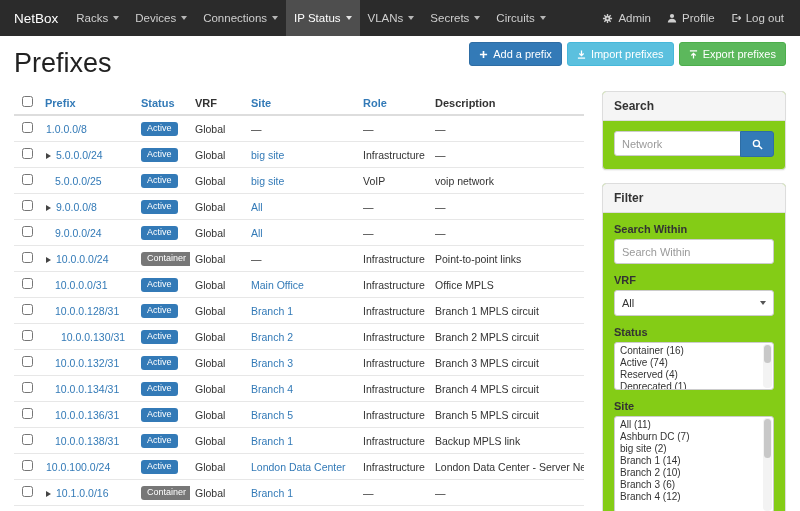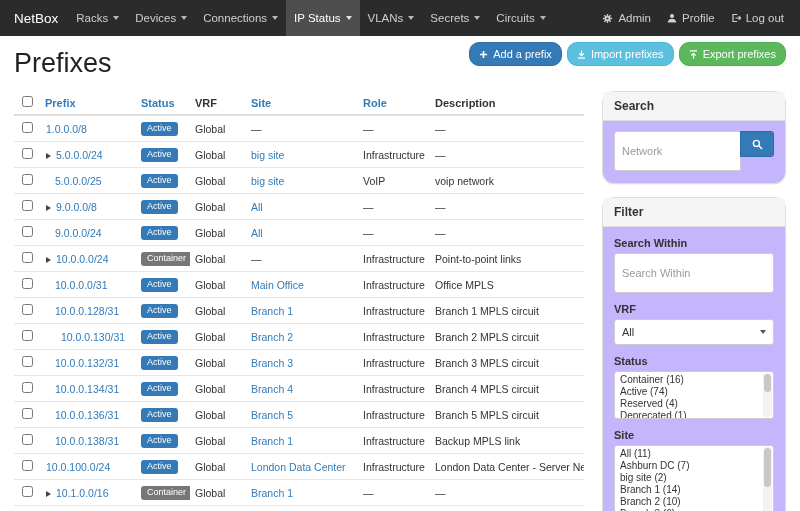--- a/index.html
+++ b/index.html
@@ -34,21 +34,21 @@
   }
   .util-icon { display: inline-flex; align-items: center; }
   .util-icon svg { display: block; }
 
   
   .container { padding: 2px 14px 0; }
   .top-row { display: flex; justify-content: space-between; align-items: flex-start; }
   h1 { font-size: 27px; font-weight: 400; color: #222; margin: 10px 0 12px; }
   .actions { display: flex; gap: 5px; margin-top: 4px; }
   .btn {
-    border: 1px solid transparent; border-radius: 10px; color: #fff;
+    border: 1px solid transparent; border-radius: 3px; color: #fff;
     font-size: 11px; font-family: inherit; padding: 5px 9px;
     display: inline-flex; align-items: center; gap: 5px; cursor: pointer;
   }
   .btn-primary { background: var(--primary, #337ab7); border-color: #2e6da4; }
   .btn-info    { background: var(--info, #5bc0de); border-color: #46b8da; }
   .btn-success { background: var(--success, #5cb85c); border-color: #4cae4c; }
   .btn-icon { display: inline-flex; align-items: center; }
 
   .cols { display: flex; gap: 18px; align-items: flex-start; }
   .main-col { flex: 1; min-width: 0; }
@@ -76,31 +76,31 @@
   .badge-active { background: var(--badge-active, #337ab7); }
   .badge-container { background: var(--badge-container, #777); }
   .row-caret {
     display: inline-block; width: 0; height: 0; margin-right: 5px;
     border-top: 3.5px solid transparent; border-bottom: 3.5px solid transparent;
     border-left: 5px solid #444;
   }
 
   
   .panel {
-    border: 1px solid #ddd; border-radius: 12px; margin-bottom: 13px;
-    background: #c4b5fd; box-shadow: 0 1px 1px rgba(0,0,0,.05);
+    border: 1px solid #ddd; border-radius: 4px; margin-bottom: 13px;
+    background: #84cc16; box-shadow: 0 1px 1px rgba(0,0,0,.05);
   }
   .panel-heading {
     background: #f5f5f5; border-bottom: 1px solid #ddd; border-radius: 3px 3px 0 0;
     padding: 7px 11px; font-size: 12px; font-weight: bold; color: #333;
   }
   .panel-body { padding: 10px 11px 12px; }
   .input-group { display: flex; }
   .form-control {
-    width: 100%; height: 40px; border: 1px solid #ccc; border-radius: 3px;
+    width: 100%; height: 25px; border: 1px solid #ccc; border-radius: 3px;
     padding: 0 7px; font-size: 11px; font-family: inherit; color: #333; background: #fff;
   }
   .form-control::placeholder { color: #9a9a9a; }
   .input-group .form-control { border-radius: 3px 0 0 3px; flex: 1; min-width: 0; }
   .search-btn { border-radius: 0 3px 3px 0; width: 34px; height: 26px; justify-content: center; padding: 0; margin-left: -1px; }
 
   .field-label { display: block; font-size: 11px; font-weight: bold; color: #333; margin: 10px 0 4px; }
   .panel-body .field-label:first-child { margin-top: 0; }
   .select {
     height: 26px; border: 1px solid #ccc; border-radius: 3px; background: #fff;

